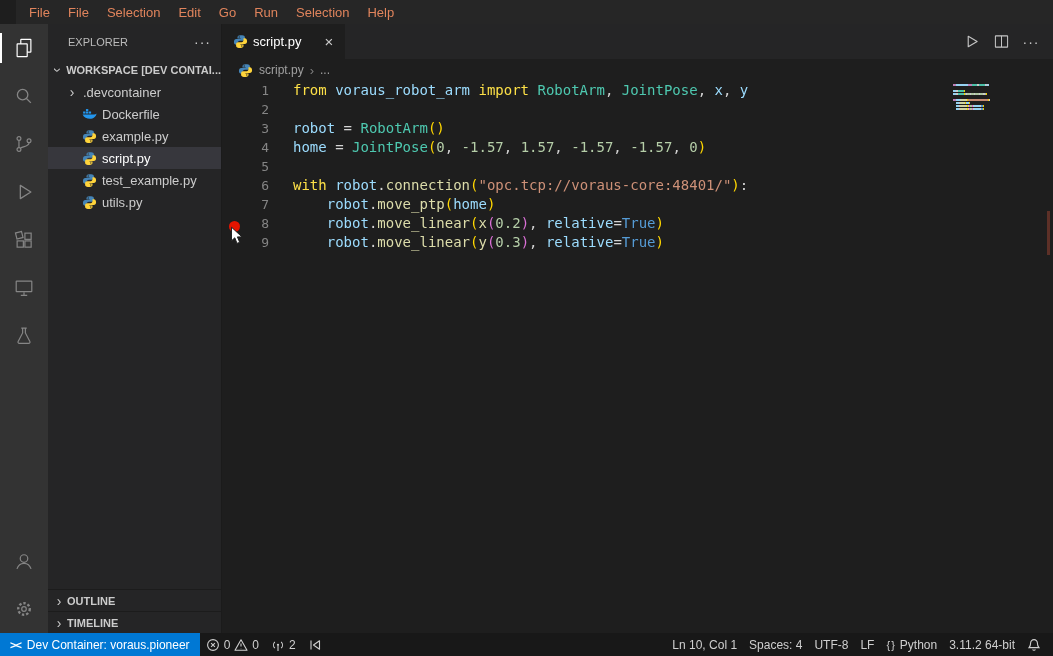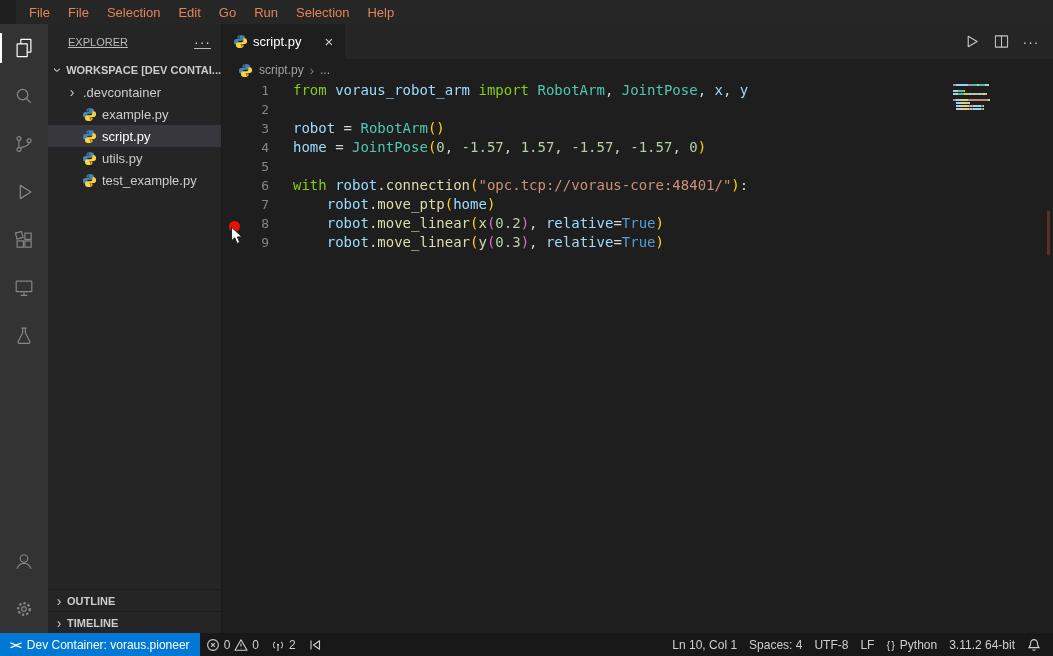--- a/index.html
+++ b/index.html
@@ -23,21 +23,21 @@
     color:#868686; position:relative; }
   .ab-item.active { color:#ffffff; }
   .ab-item.active::before { content:""; position:absolute; left:0; top:9px; bottom:9px; width:2px; background:#ffffff; }
   .ab-bottom { margin-top:auto; }
   .ab-item svg { display:block; }
 
   
   .sidebar { position:absolute; top:24px; bottom:23px; left:48px; width:174px;
     background:#252526; display:flex; flex-direction:column; font-size:13px; border-right:1px solid #1b1b1b; }
   .sb-header { height:35px; flex:none; display:flex; align-items:center; padding:0 10px 0 20px;
-    font-size:11px; color:#bbbbbb;text-decoration:underline; }
+    font-size:11px; color:#bbbbbb; }
   .sb-fill { flex:1; }
   .sb-ellipsis { color:#cccccc; font-size:14px; letter-spacing:1px; line-height:10px; }
   .ws-row { height:22px; flex:none; display:flex; align-items:center; gap:3px; padding-left:5px;
     font-size:11px; font-weight:bold; color:#cccccc; white-space:nowrap; overflow:hidden; }
   .chev { display:inline-block; width:12px; text-align:center; color:#cccccc; font-size:14px; font-weight:normal; }
   .rot90 { transform:rotate(90deg); }
   .file-list { flex:none; }
   .file-row { height:22px; display:flex; align-items:center; gap:5px; color:#cccccc; white-space:nowrap; }
   .file-row.is-folder { padding-left:18px; }
   .file-row.is-file { padding-left:34px; }
@@ -66,21 +66,21 @@
   .editor-content { position:relative; flex:1; overflow:hidden;
     font-family:"DejaVu Sans Mono", monospace; font-size:14px; }
   .code-line { display:flex; height:19px; line-height:19px; }
   .glyph { width:18px; flex:none; }
   .ln { width:28px; flex:none; text-align:right; color:#858585; font-size:13px; }
   .ln.active { color:#c6c6c6; }
   .ltext { flex:1; margin-left:24px; white-space:pre; color:#d4d4d4; }
   .code-line.current .ltext { box-shadow: inset 0 1px 0 #2a2a2a, inset 0 -1px 0 #2a2a2a; }
   .caret { display:inline-block; width:2px; height:16px; background:#a8a8a8; vertical-align:middle; margin-top:-3px; }
 
-  .tk-kw { color:#84cc16; } .tk-var { color:#9cdcfe; } .tk-cls { color:#4ec9b0; }
+  .tk-kw { color:#fde047; } .tk-var { color:#9cdcfe; } .tk-cls { color:#4ec9b0; }
   .tk-fn { color:#dcdcaa; } .tk-num { color:#b5cea8; } .tk-str { color:#ce9178; }
   .tk-pun { color:#d4d4d4; } .tk-b1 { color:#ffd700; } .tk-b2 { color:#da70d6; }
   .tk-const { color:#569cd6; }
 
   .minimap { position:absolute; top:3px; right:56px; width:44px; opacity:.95; }
   .mm-line { height:3px; white-space:nowrap; font-size:0; }
   .mm-line span { display:inline-block; height:2px; vertical-align:top; }
 
   .bp-tooltip { position:absolute; left:21px; top:133px; z-index:10; white-space:nowrap;
     background:#252526; border:1px solid #454545; color:#c5c5c5;
@@ -185,20 +185,32 @@
     <span class="chev rot90">›</span>
     <span>WORKSPACE [DEV CONTAI...</span>
   </div>
   <div class="file-list">
       <div class="file-row is-folder">
         <span class="chev">›</span>
         <span>.devcontainer</span>
       </div>
       <div class="file-row is-file">
         <span class="file-icon">
+          <svg width="15" height="15" viewBox="0 0 16 16" fill="#2396ed">
+            <rect x="1.2" y="4.8" width="2.5" height="2.2"></rect>
+            <rect x="4.2" y="4.8" width="2.5" height="2.2"></rect>
+            <rect x="7.2" y="4.8" width="2.5" height="2.2"></rect>
+            <rect x="4.2" y="2.2" width="2.5" height="2.2"></rect>
+            <path d="M0.6 8 L13 8 C14 8 14.9 7.6 15.5 7 C15 10.5 12.4 12.6 8.4 12.6 C5.1 12.6 2.1 11.1 0.6 8 Z"></path>
+          </svg>
+        </span>
+        <span>Dockerfile</span>
+      </div>
+      <div class="file-row is-file">
+        <span class="file-icon">
           <svg width="15" height="15" viewBox="0 0 16 16">
             <path fill="#4584b6" d="M7.9 1.2c-2 0-3.1.9-3.1 2.3v1.4h3.3v.5H3.4C2 5.4 1 6.6 1 8.4s1 3 2.4 3h1.4V9.6c0-1.4 1.2-2.5 2.6-2.5h3.3c1.1 0 2-.9 2-2V3.5c0-1.4-1.3-2.3-2.9-2.3H7.9zM6.6 2.5c.4 0 .7.3.7.7s-.3.7-.7.7-.7-.3-.7-.7.3-.7.7-.7z"></path>
             <path fill="#ffd43b" d="M8.1 14.8c2 0 3.1-.9 3.1-2.3v-1.4H7.9v-.5h4.7c1.4 0 2.4-1.2 2.4-3s-1-3-2.4-3h-1.4v1.8c0 1.4-1.2 2.5-2.6 2.5H5.3c-1.1 0-2 .9-2 2v1.6c0 1.4 1.3 2.3 2.9 2.3h1.9zM9.4 13.5c-.4 0-.7-.3-.7-.7s.3-.7.7-.7.7.3.7.7-.3.7-.7.7z"></path>
           </svg>
         </span>
         <span>example.py</span>
       </div>
       <div class="file-row is-file selected">
         <span class="file-icon">
           <svg width="15" height="15" viewBox="0 0 16 16">
@@ -208,30 +220,30 @@
         </span>
         <span>script.py</span>
       </div>
       <div class="file-row is-file">
         <span class="file-icon">
           <svg width="15" height="15" viewBox="0 0 16 16">
             <path fill="#4584b6" d="M7.9 1.2c-2 0-3.1.9-3.1 2.3v1.4h3.3v.5H3.4C2 5.4 1 6.6 1 8.4s1 3 2.4 3h1.4V9.6c0-1.4 1.2-2.5 2.6-2.5h3.3c1.1 0 2-.9 2-2V3.5c0-1.4-1.3-2.3-2.9-2.3H7.9zM6.6 2.5c.4 0 .7.3.7.7s-.3.7-.7.7-.7-.3-.7-.7.3-.7.7-.7z"></path>
             <path fill="#ffd43b" d="M8.1 14.8c2 0 3.1-.9 3.1-2.3v-1.4H7.9v-.5h4.7c1.4 0 2.4-1.2 2.4-3s-1-3-2.4-3h-1.4v1.8c0 1.4-1.2 2.5-2.6 2.5H5.3c-1.1 0-2 .9-2 2v1.6c0 1.4 1.3 2.3 2.9 2.3h1.9zM9.4 13.5c-.4 0-.7-.3-.7-.7s.3-.7.7-.7.7.3.7.7-.3.7-.7.7z"></path>
           </svg>
         </span>
-        <span>utils.py</span>
+        <span>test_example.py</span>
       </div>
       <div class="file-row is-file">
         <span class="file-icon">
           <svg width="15" height="15" viewBox="0 0 16 16">
             <path fill="#4584b6" d="M7.9 1.2c-2 0-3.1.9-3.1 2.3v1.4h3.3v.5H3.4C2 5.4 1 6.6 1 8.4s1 3 2.4 3h1.4V9.6c0-1.4 1.2-2.5 2.6-2.5h3.3c1.1 0 2-.9 2-2V3.5c0-1.4-1.3-2.3-2.9-2.3H7.9zM6.6 2.5c.4 0 .7.3.7.7s-.3.7-.7.7-.7-.3-.7-.7.3-.7.7-.7z"></path>
             <path fill="#ffd43b" d="M8.1 14.8c2 0 3.1-.9 3.1-2.3v-1.4H7.9v-.5h4.7c1.4 0 2.4-1.2 2.4-3s-1-3-2.4-3h-1.4v1.8c0 1.4-1.2 2.5-2.6 2.5H5.3c-1.1 0-2 .9-2 2v1.6c0 1.4 1.3 2.3 2.9 2.3h1.9zM9.4 13.5c-.4 0-.7-.3-.7-.7s.3-.7.7-.7.7.3.7.7-.3.7-.7.7z"></path>
           </svg>
         </span>
-        <span>test_example.py</span>
+        <span>utils.py</span>
       </div>
     </div>
   <div class="spacer"></div>
   <div class="sb-section">
     <span class="chev">›</span>
     <span>OUTLINE</span>
   </div>
   <div class="sb-section">
     <span class="chev">›</span>
     <span>TIMELINE</span>

